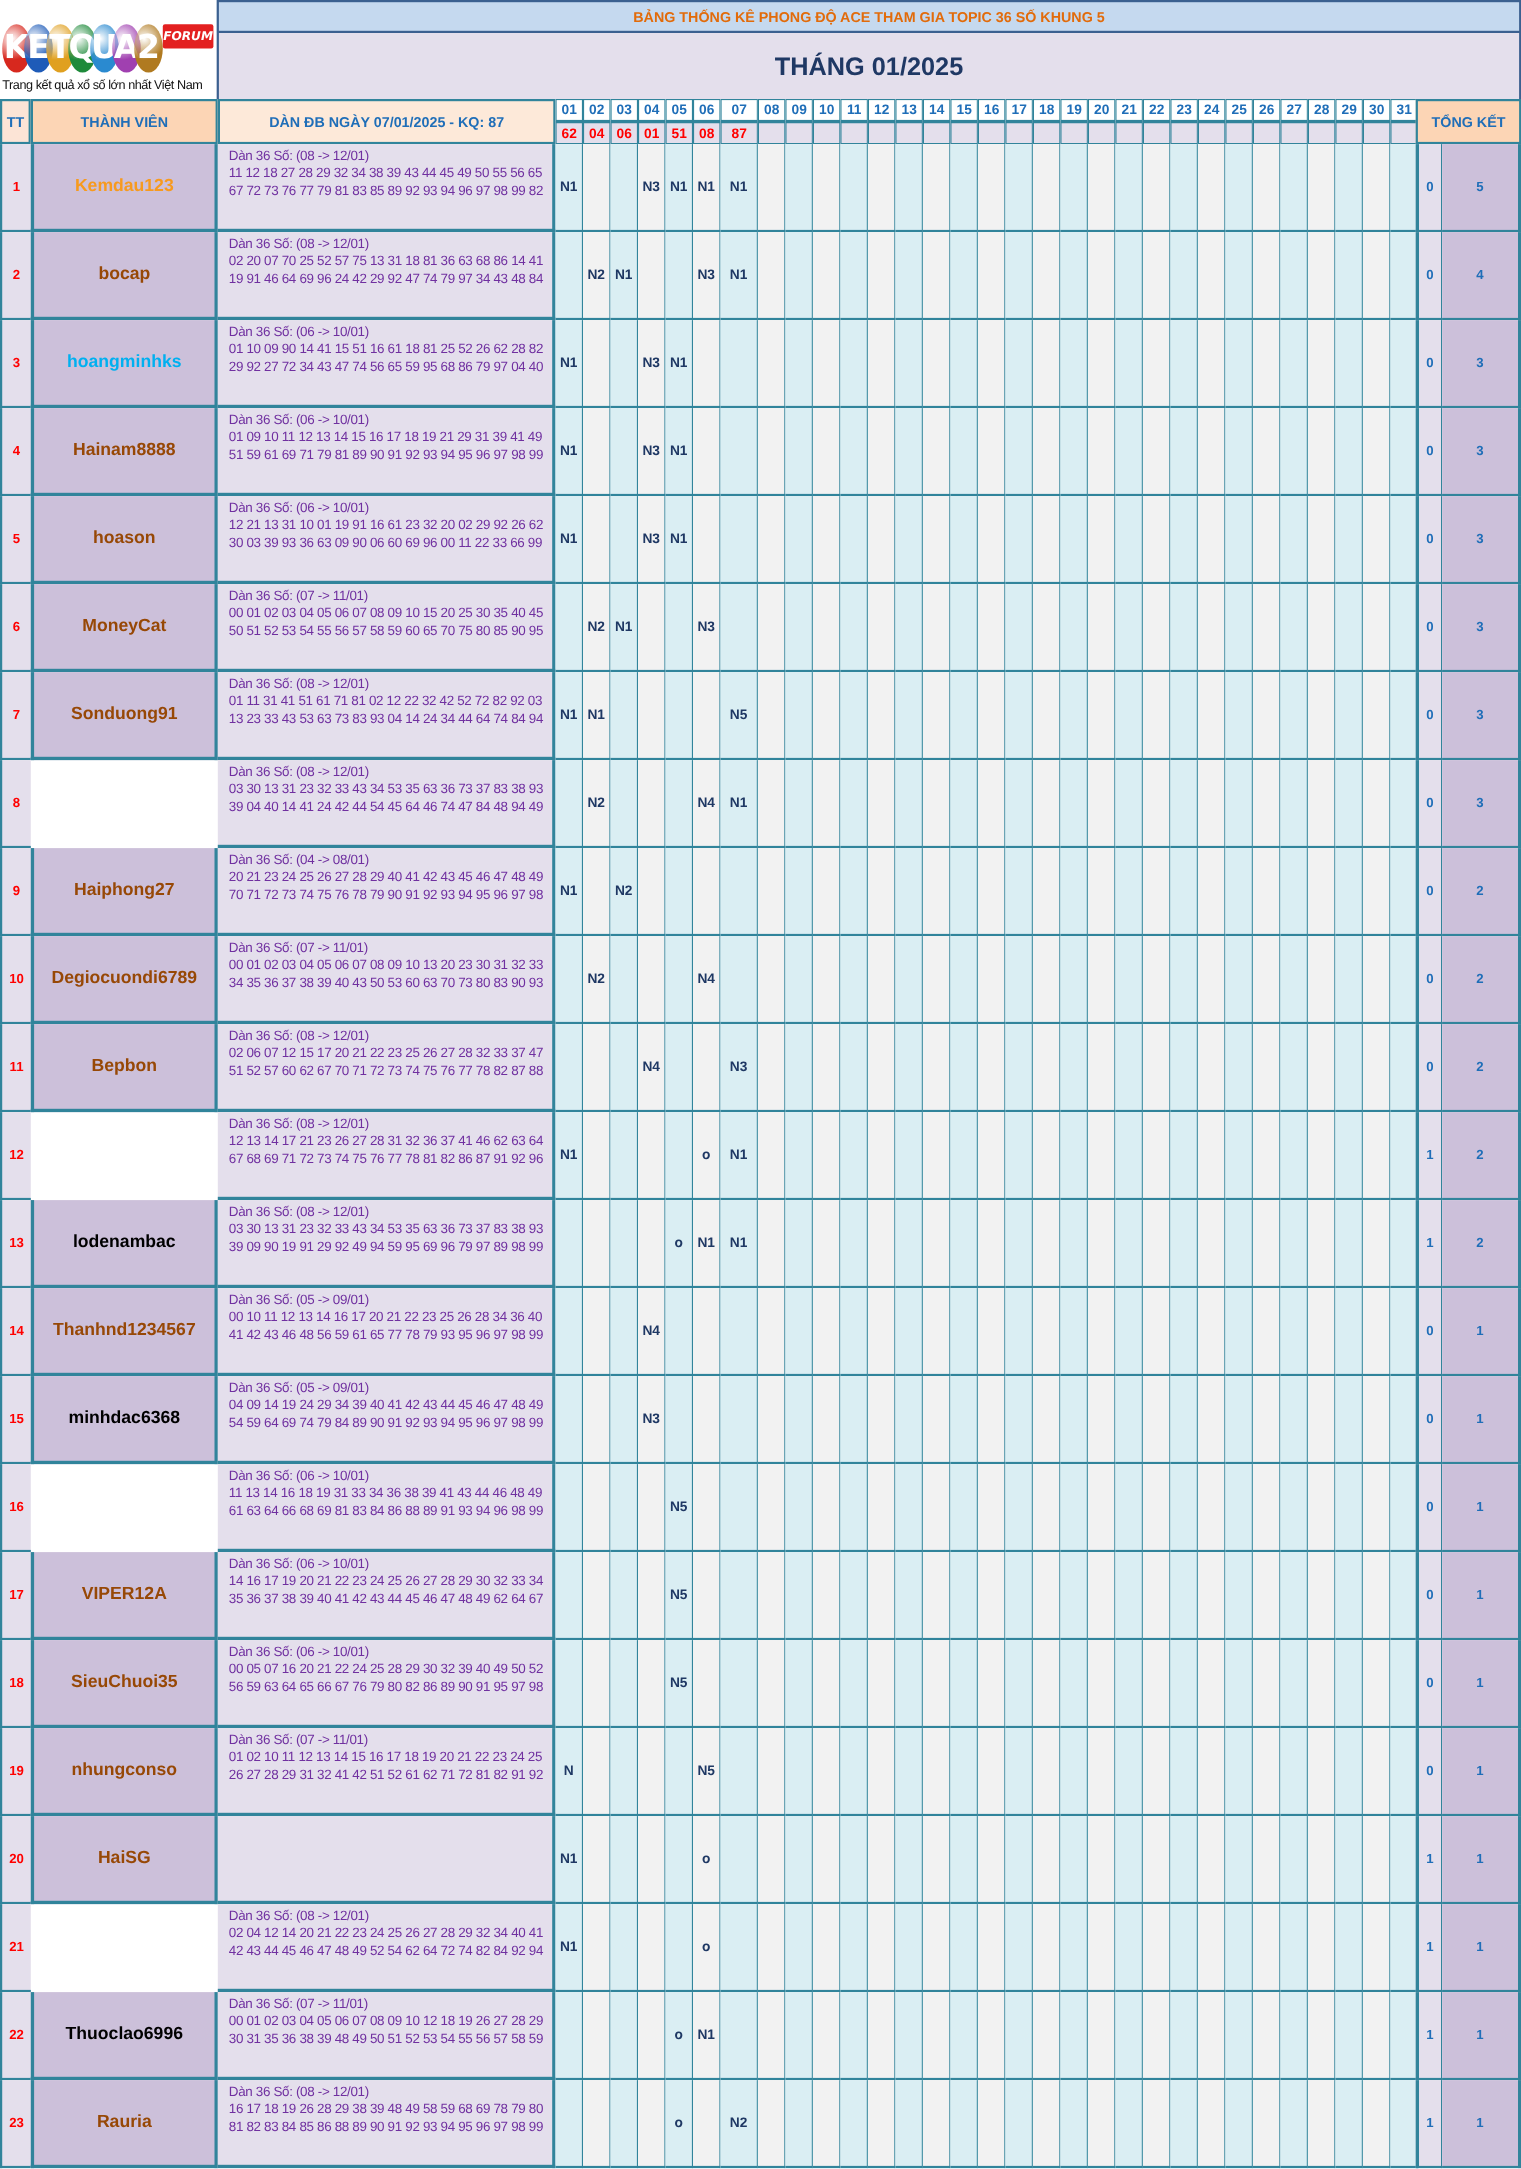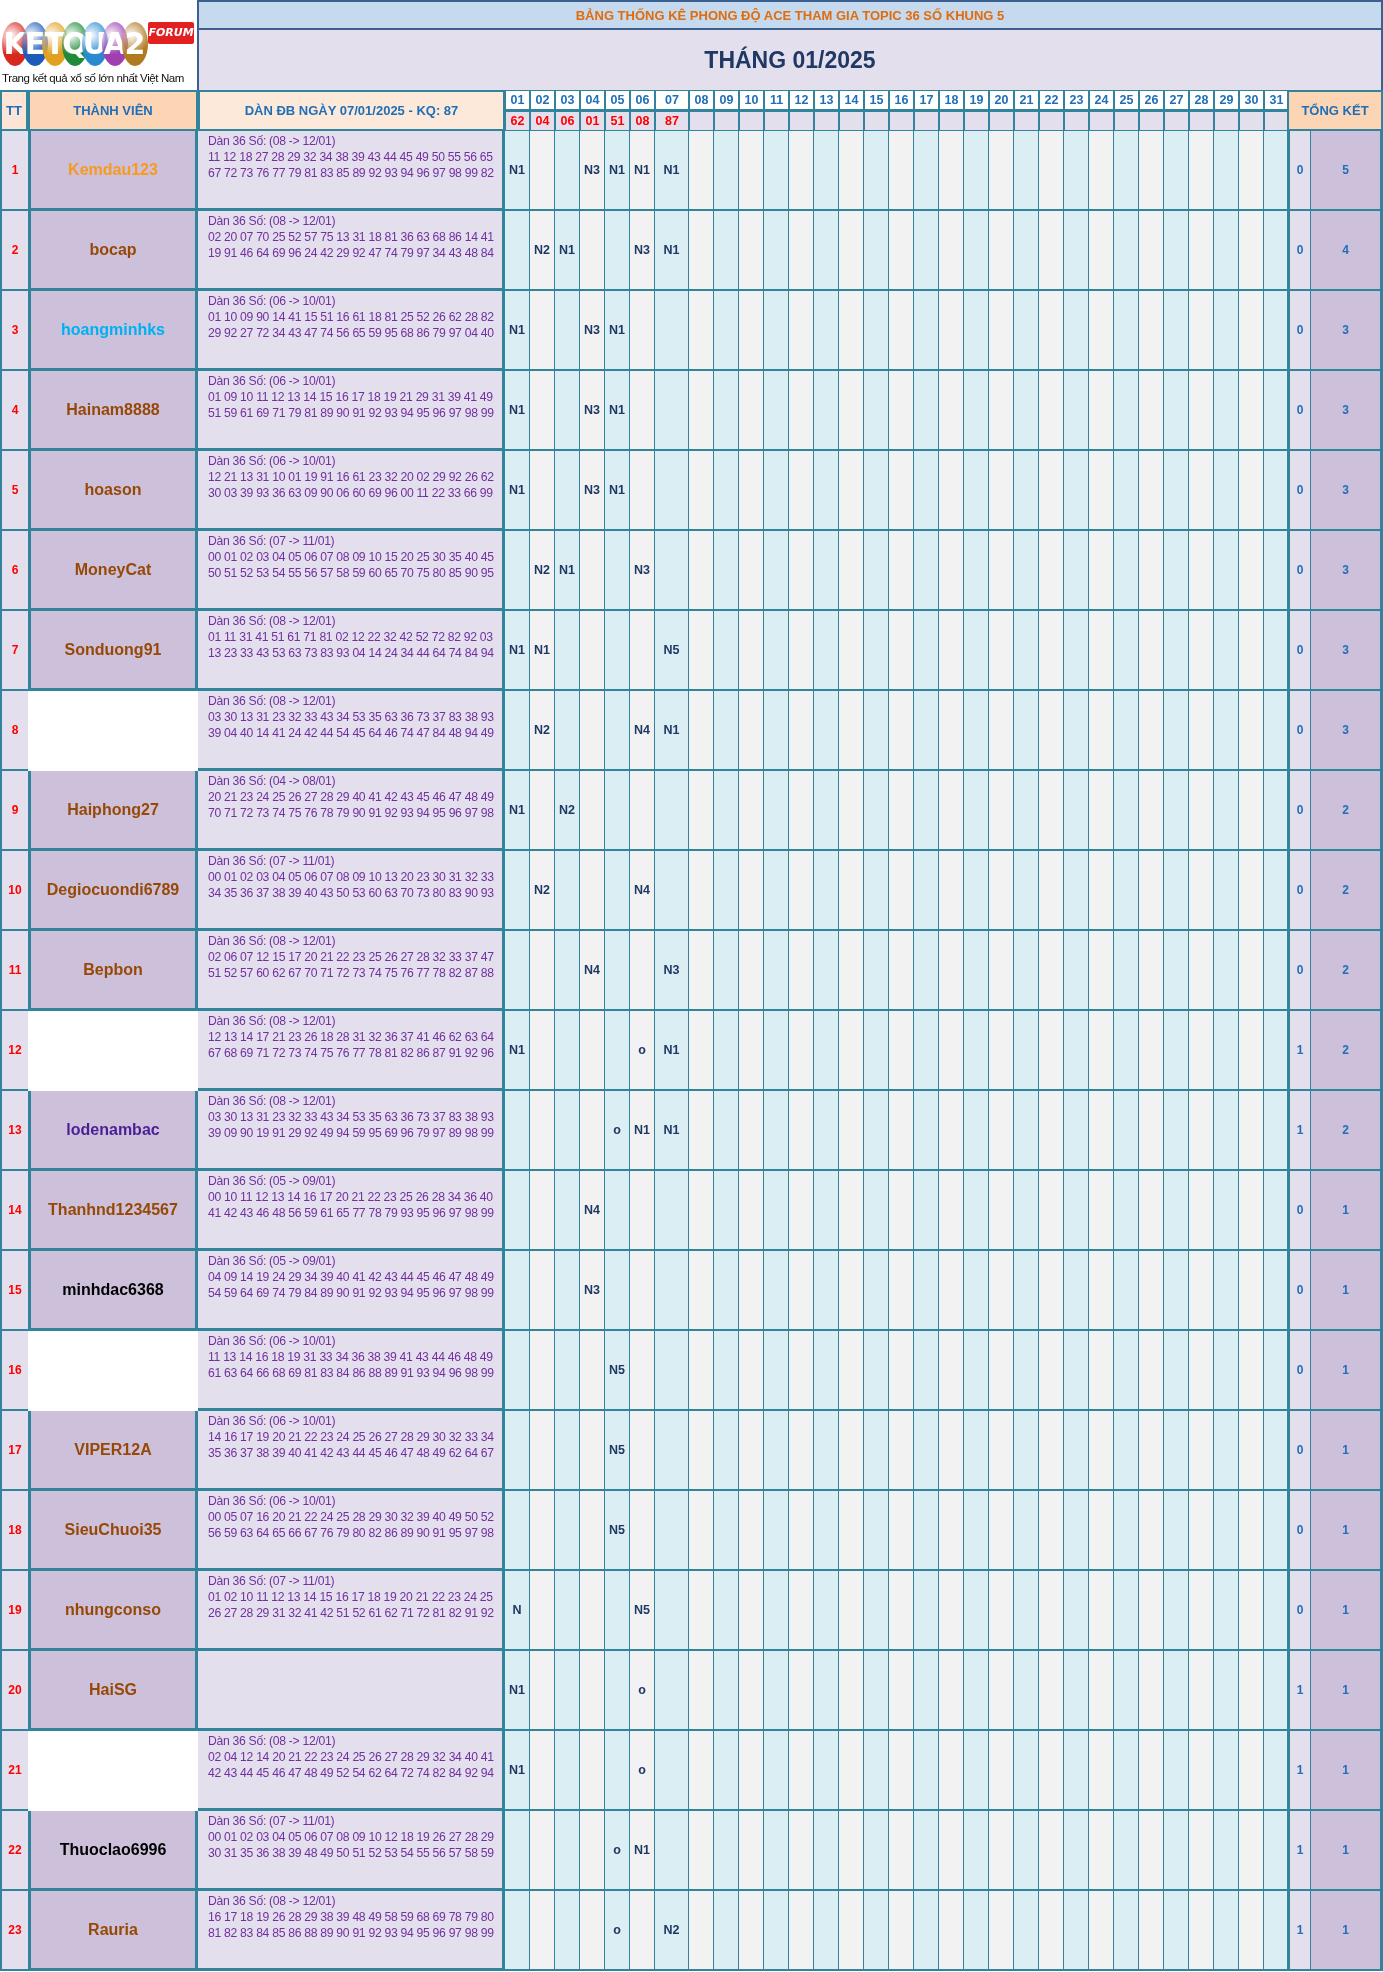--- a/index.html
+++ b/index.html
@@ -569,21 +569,21 @@
       <div class="c-day odd" style="left: 1214px; width: 25px;"></div>
       <div class="c-day even" style="left: 1239px; width: 25px;"></div>
       <div class="c-day odd" style="left: 1264px; width: 25px;"></div>
       <div class="c-t1">0</div>
       <div class="c-t2">2</div>
     </div>
     <div class="row" style="top: 1011px;">
       <div class="c-tt">12</div>
       <div class="c-dan">
         <div>Dàn 36 Số: (08 -&gt; 12/01)</div>
-        <div>12 13 14 17 21 23 26 18 28 31 32 36 37 41 46 62 63 64 67 68 69 71 72 73 74 75 76 77 78 81 82 86 87 91 92 96</div>
+        <div>12 13 14 17 21 23 26 27 28 31 32 36 37 41 46 62 63 64 67 68 69 71 72 73 74 75 76 77 78 81 82 86 87 91 92 96</div>
       </div>
       <div class="c-day odd" style="left: 505px; width: 25px;">N1</div>
       <div class="c-day even" style="left: 530px; width: 25px;"></div>
       <div class="c-day odd" style="left: 555px; width: 25px;"></div>
       <div class="c-day even" style="left: 580px; width: 25px;"></div>
       <div class="c-day odd" style="left: 605px; width: 25px;"></div>
       <div class="c-day even" style="left: 630px; width: 25px;">o</div>
       <div class="c-day odd" style="left: 655px; width: 34px;">N1</div>
       <div class="c-day even" style="left: 689px; width: 25px;"></div>
       <div class="c-day odd" style="left: 714px; width: 25px;"></div>
@@ -607,21 +607,21 @@
       <div class="c-day odd" style="left: 1164px; width: 25px;"></div>
       <div class="c-day even" style="left: 1189px; width: 25px;"></div>
       <div class="c-day odd" style="left: 1214px; width: 25px;"></div>
       <div class="c-day even" style="left: 1239px; width: 25px;"></div>
       <div class="c-day odd" style="left: 1264px; width: 25px;"></div>
       <div class="c-t1">1</div>
       <div class="c-t2">2</div>
     </div>
     <div class="row" style="top: 1091px;">
       <div class="c-tt">13</div>
-      <div class="c-name" style="color: #4c1d95;">lodenambac</div>
+      <div class="c-name" style="color: #000000;">lodenambac</div>
       <div class="c-dan">
         <div>Dàn 36 Số: (08 -&gt; 12/01)</div>
         <div>03 30 13 31 23 32 33 43 34 53 35 63 36 73 37 83 38 93 39 09 90 19 91 29 92 49 94 59 95 69 96 79 97 89 98 99</div>
       </div>
       <div class="c-day odd" style="left: 505px; width: 25px;"></div>
       <div class="c-day even" style="left: 530px; width: 25px;"></div>
       <div class="c-day odd" style="left: 555px; width: 25px;"></div>
       <div class="c-day even" style="left: 580px; width: 25px;"></div>
       <div class="c-day odd" style="left: 605px; width: 25px;">o</div>
       <div class="c-day even" style="left: 630px; width: 25px;">N1</div>

